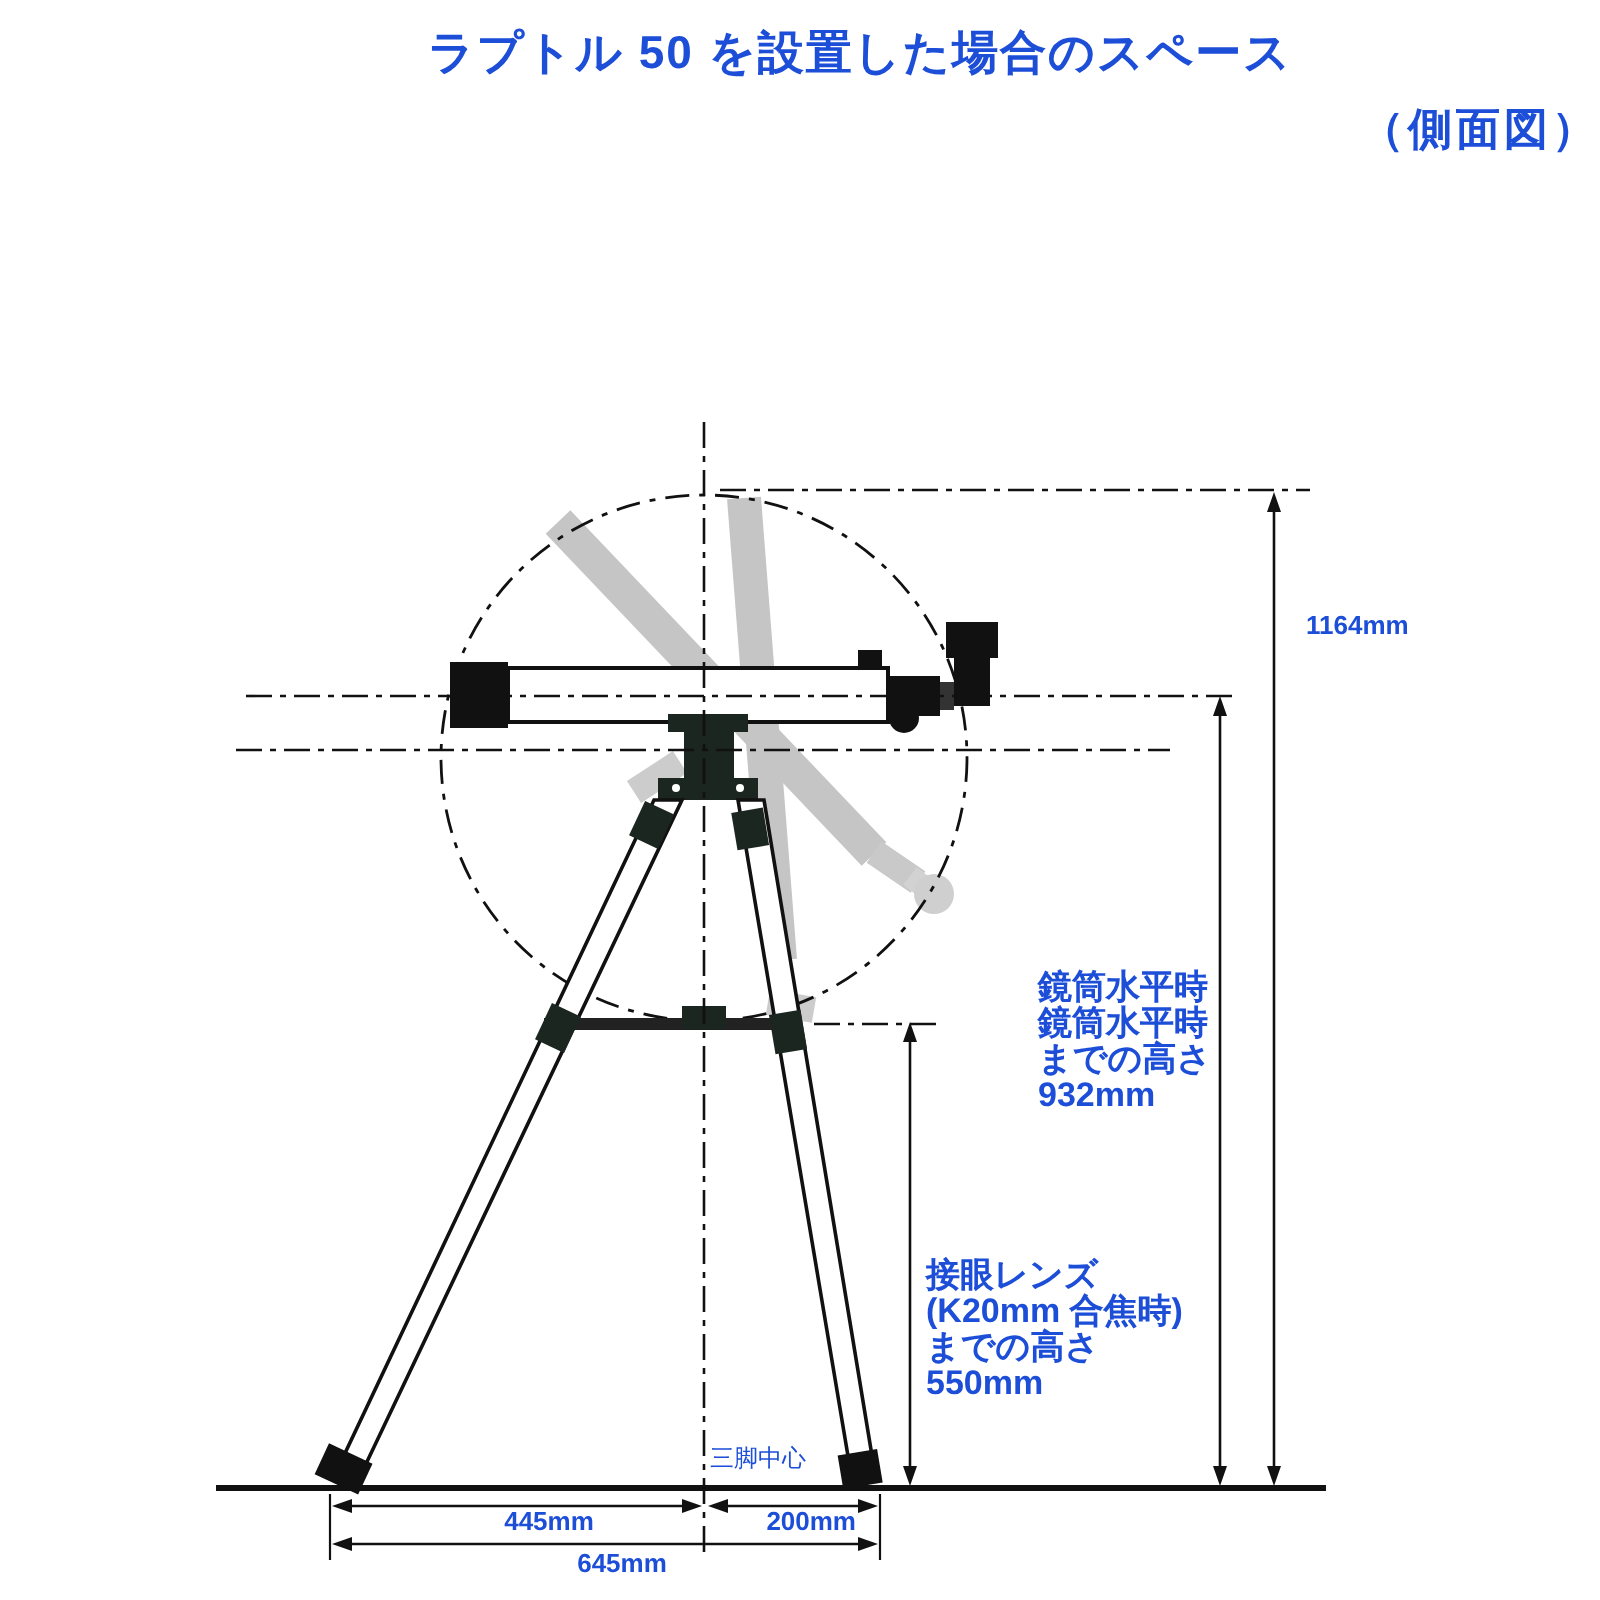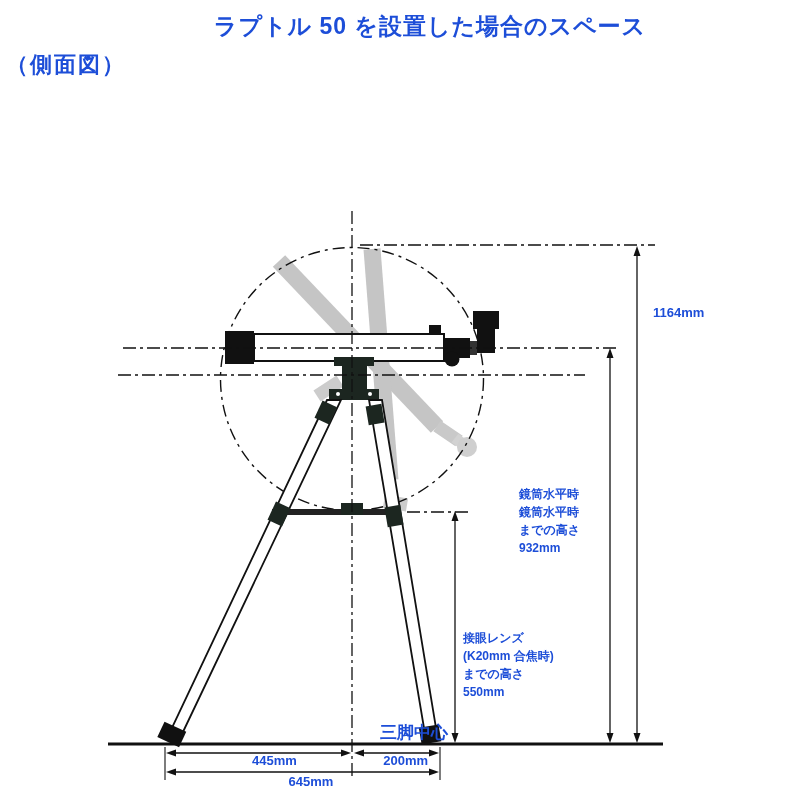--- a/index.html
+++ b/index.html
@@ -3,28 +3,28 @@
 <meta charset="utf-8">
 <style>
   html,body{margin:0;padding:0;background:#ffffff;}
   .stage{
     position:relative;width:800px;height:800px;background:#ffffff;overflow:hidden;
     font-family:"Liberation Sans","DejaVu Sans",sans-serif;color:#111;
   }
   .stage svg{position:absolute;left:0;top:0;}
   .lbl{position:absolute;color:#1d4ed8;white-space:nowrap;}
   .title{left:60px;right:0;top:11px;text-align:center;font-size:23px;font-weight:600;letter-spacing:1px;}
-  .subtitle{left:6px;right:0;top:50px;text-align:left;font-size:22px;font-weight:600;letter-spacing:2px;}
+  .subtitle{left:6px;right:0;top:50px;text-align:right;font-size:22px;font-weight:600;letter-spacing:2px;}
   .dim-num{font-size:13px;font-weight:700;}
   .lbl-1164{left:641px;top:305px;margin-left:12px;}
-  .blk{font-size:12px;font-weight:600;line-height:18px;}
+  .blk{font-size:17px;font-weight:600;line-height:18px;}
   .blk span{display:block;}
   .blk-932{left:519px;top:485px;}
   .blk-550{left:463px;top:629px;}
-  .lbl-tripod{left:355px;top:721px;font-size:17px;font-weight:700;margin-left:25px;}
+  .lbl-tripod{left:355px;top:721px;font-size:12px;font-weight:400;}
   .lbl-445{left:181px;width:187px;top:753px;text-align:center;}
   .lbl-200{left:340px;width:88px;top:753px;text-align:right;}
   .lbl-645{left:174px;width:274px;top:774px;text-align:center;}
 </style>
 </head>
 <body>
 
 <div class="stage">
 
   <svg width="800" height="800" viewBox="0 0 800 800">

